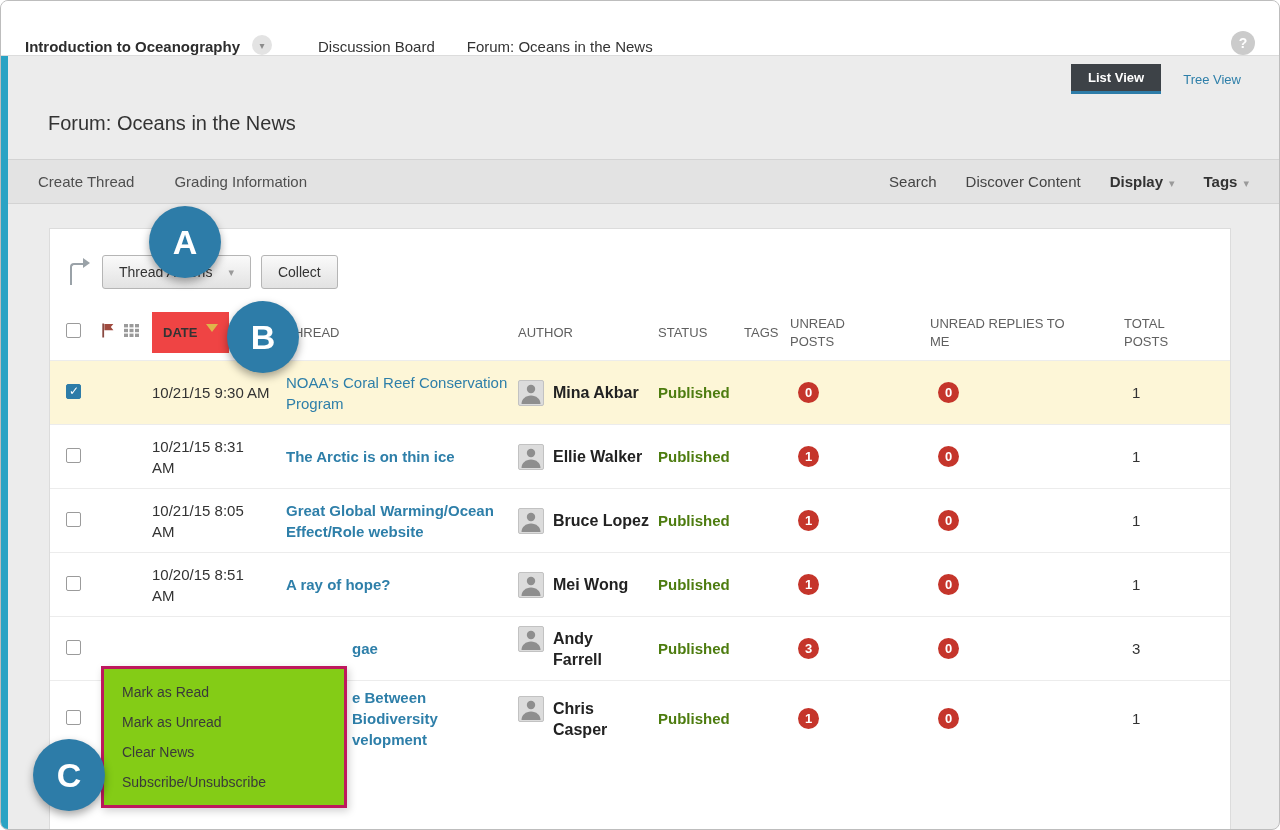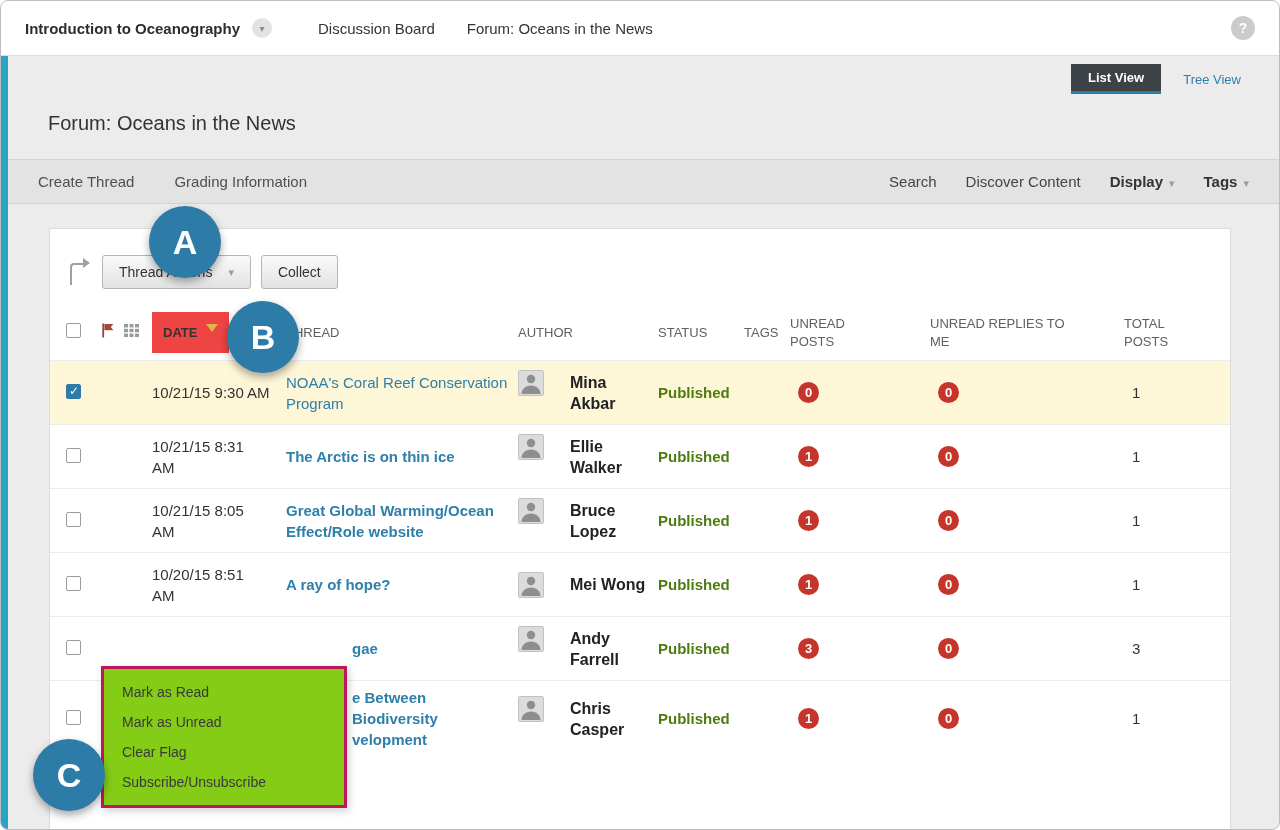--- a/index.html
+++ b/index.html
@@ -4,21 +4,21 @@
 <style>
   :root{
     --accent:#2d7ca8; --stripe:#2aa3c4; --badge:#c5352b;
     --selected:#fdf6d7; --link:#2e7fa9; --tab:#3d4247;
   }
   *{box-sizing:border-box;margin:0;padding:0}
   body{font-family:"Liberation Sans","DejaVu Sans",sans-serif;background:#fff}
   .frame{position:relative;width:1280px;height:830px;border:1px solid #bdbdbd;border-radius:8px;overflow:hidden;background:#ececec}
 
   
-  .topbar{height:55px;background:#fff;display:flex;align-items:center;padding:0 24px;border-bottom:1px solid #dcdcdc}
+  .topbar{height:55px;background:#fff;display:flex;align-items:flex-end;padding:0 24px;border-bottom:1px solid #dcdcdc}
   .course{font-size:15px;font-weight:bold;color:#2d2d2d}
   .chev-circle{width:20px;height:20px;border-radius:50%;background:#e3e3e3;display:flex;align-items:center;justify-content:center;margin-left:12px;color:#8b8b8b;font-size:10px}
   .crumb{font-size:15px;color:#333}
   .crumb1{margin-left:46px}.crumb2{margin-left:32px}
   .help-circle{margin-left:auto;width:24px;height:24px;border-radius:50%;background:#cbcbcb;color:#fff;font-size:14px;font-weight:bold;display:flex;align-items:center;justify-content:center}
 
   .main{position:relative;height:775px}
   .stripe{position:absolute;left:0;top:0;bottom:0;width:7px;background:var(--stripe)}
   .inner{margin-left:7px;height:100%}
 
@@ -53,21 +53,21 @@
   .cb.checked{background:var(--accent);border-color:var(--accent)}
   .cb.checked::after{content:"✓";position:absolute;left:2px;top:-1px;color:#fff;font-size:12px;font-weight:bold}
   .th-flag{padding-left:8px}
   .date-hd{display:inline-flex;align-items:flex-start;gap:9px;background:#ef4444;padding:12px 11px;font-weight:bold;color:#333;margin:-10px 0;cursor:pointer}
   .tri-down{width:0;height:0;border-left:6px solid transparent;border-right:6px solid transparent;border-top:8px solid #dfb54a}
   .date-cell{font-weight:normal;white-space:pre-line;line-height:1.4}
   .read-row .date-cell{font-weight:normal}
   .thread-link{color:var(--link);font-weight:bold;text-decoration:none;white-space:pre-line;line-height:1.4;cursor:pointer;display:inline-block}
   .read-row .thread-link{font-weight:normal}
   .ob{padding-left:70px}
-  .wrap{display:flex;gap:26px;align-items:flex-start}
+  .wrap{display:flex;gap:9px;align-items:flex-start}
   .avatar{width:26px;height:26px;border-radius:2px;background:#dcdcdc;border:1px solid #c2c2c2;display:flex;align-items:flex-end;justify-content:center;overflow:hidden;flex:none}
   .author-name{font-weight:bold;font-size:16px;color:#222;white-space:pre-line;line-height:1.3;padding-top:3px}
   .status-cell{font-weight:bold;color:#4d7c0f;font-size:15px}
   .badge{display:inline-flex;width:21px;height:21px;border-radius:50%;background:var(--badge);color:#fff;font-size:13px;font-weight:bold;align-items:center;justify-content:center;margin-left:8px}
   .total-cell{padding-left:12px;font-size:15px}
 
   .pfooter{display:flex;align-items:center;padding:12px 0 12px 52px}
 
   .ctx-menu{position:absolute;left:100px;top:610px;width:246px;background:#84cc16;border:3px solid #be185d;box-shadow:2px 3px 8px rgba(0,0,0,.18);padding:8px 0;z-index:20}
   .ctx-item{padding:7px 18px;font-size:14px;color:#3a3a3a;cursor:pointer}
@@ -331,21 +331,21 @@
             </span>
           <span class="btn">Collect</span>
         </div>
 
       </div>
     </div>
 
     <div class="ctx-menu">
       <div class="ctx-item">Mark as Read</div>
       <div class="ctx-item">Mark as Unread</div>
-      <div class="ctx-item">Clear Flag</div>
+      <div class="ctx-item">Clear News</div>
       <div class="ctx-item">Subscribe/Unsubscribe</div>
     </div>
   </div>
 
   <div class="callout a">A</div>
   <div class="callout b">B</div>
   <div class="callout c">C</div>
 
 </div>
 

